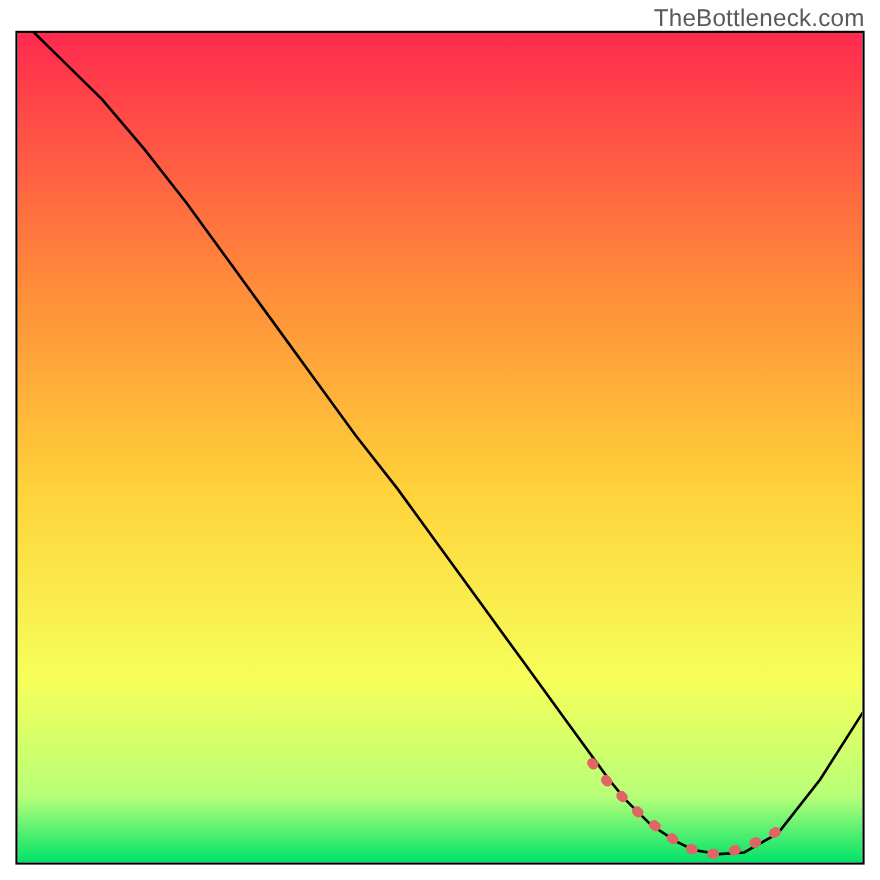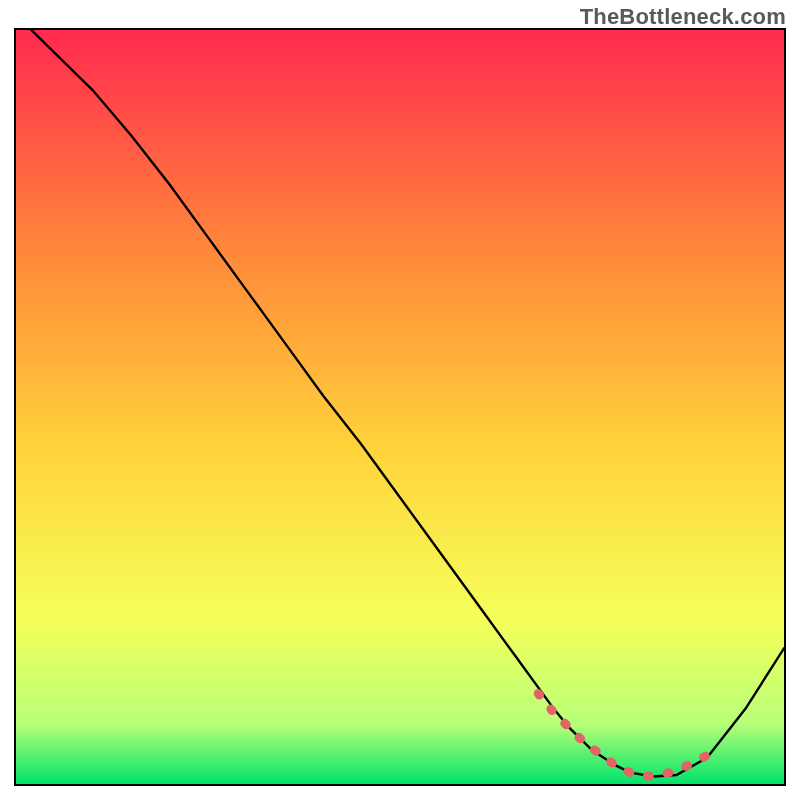--- a/index.html
+++ b/index.html
@@ -9,21 +9,21 @@
     height: 800px;
     overflow: hidden;
     background: #ffffff;
     font-family: Arial, Helvetica, sans-serif;
   }
   .watermark {
     position: absolute;
     top: 4px;
     right: 14px;
     font-size: 22px;
-    font-weight: 700;
+    font-weight: 400;
     color: #58595b;
     letter-spacing: 0.2px;
     z-index: 5;
   }
   .plot-wrap {
     position: absolute;
     left: 14px;
     top: 28px;
     width: 772px;
     height: 758px;

